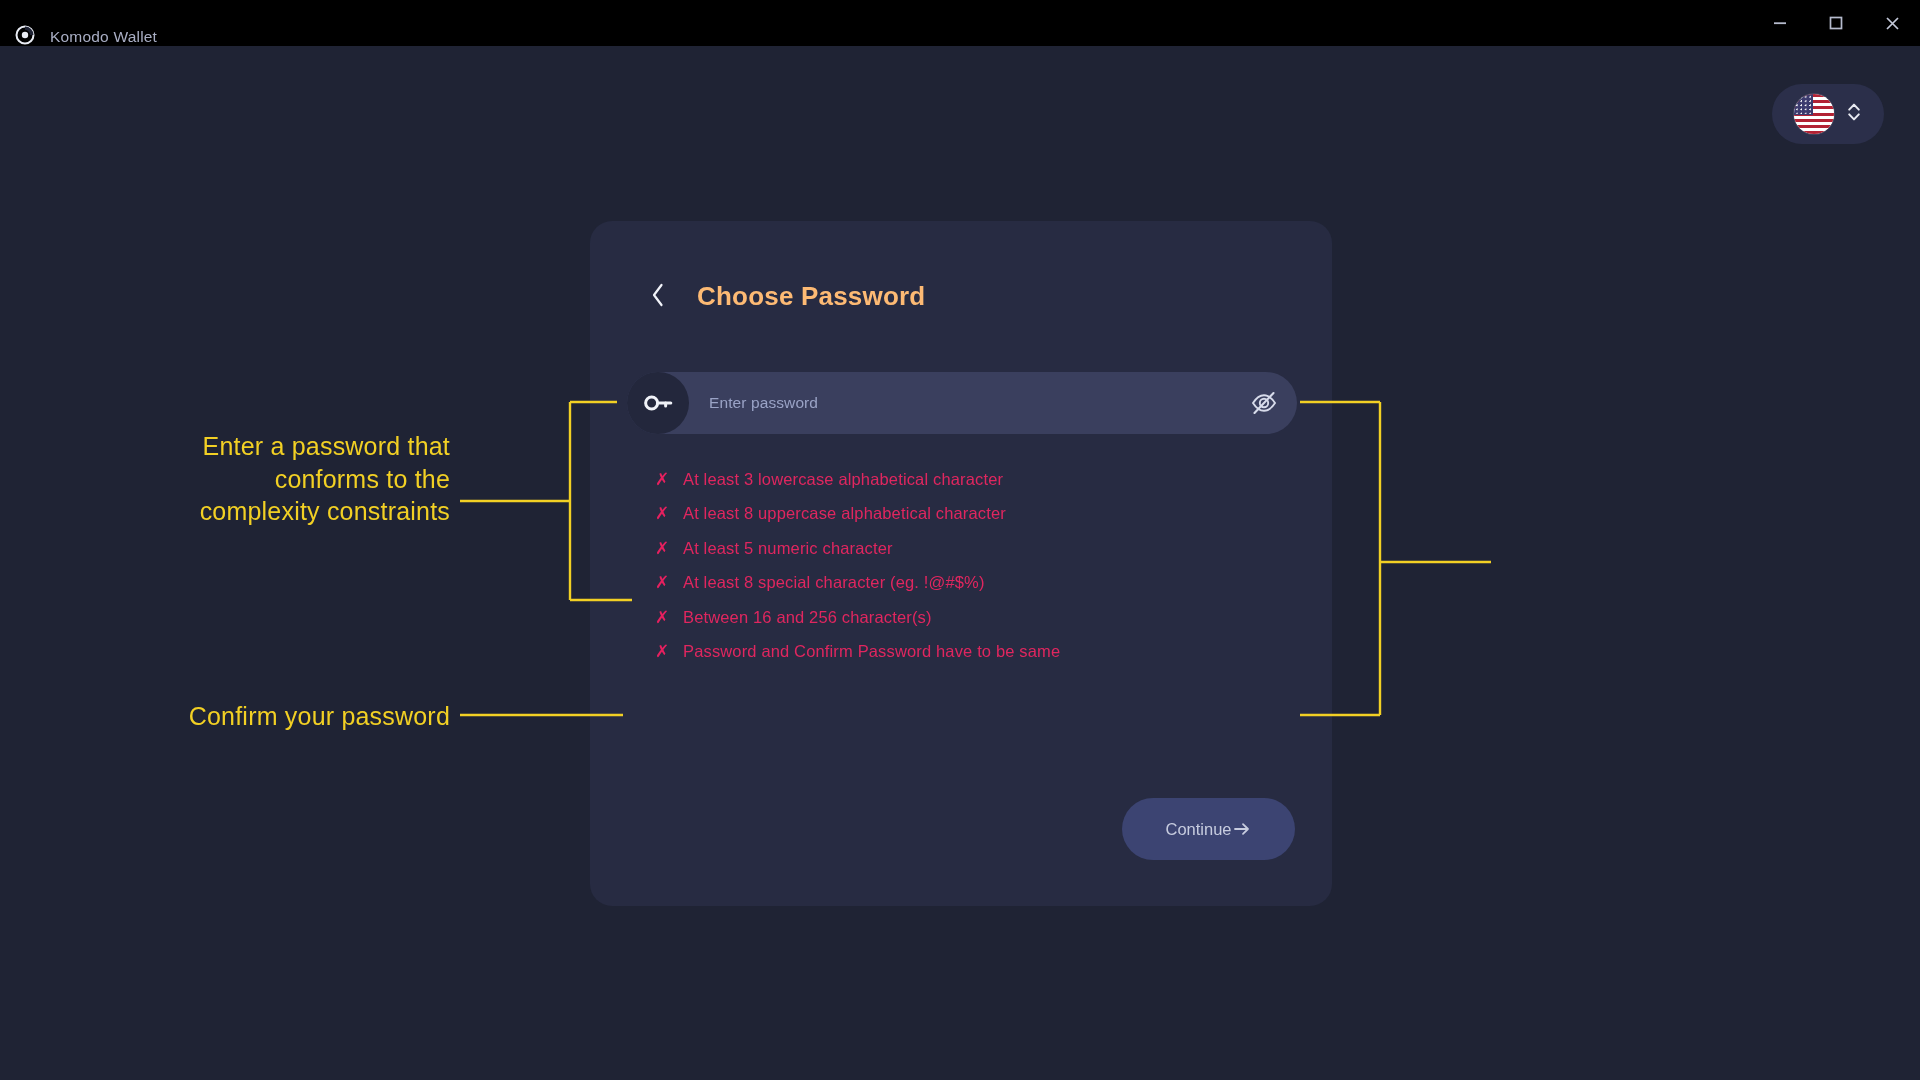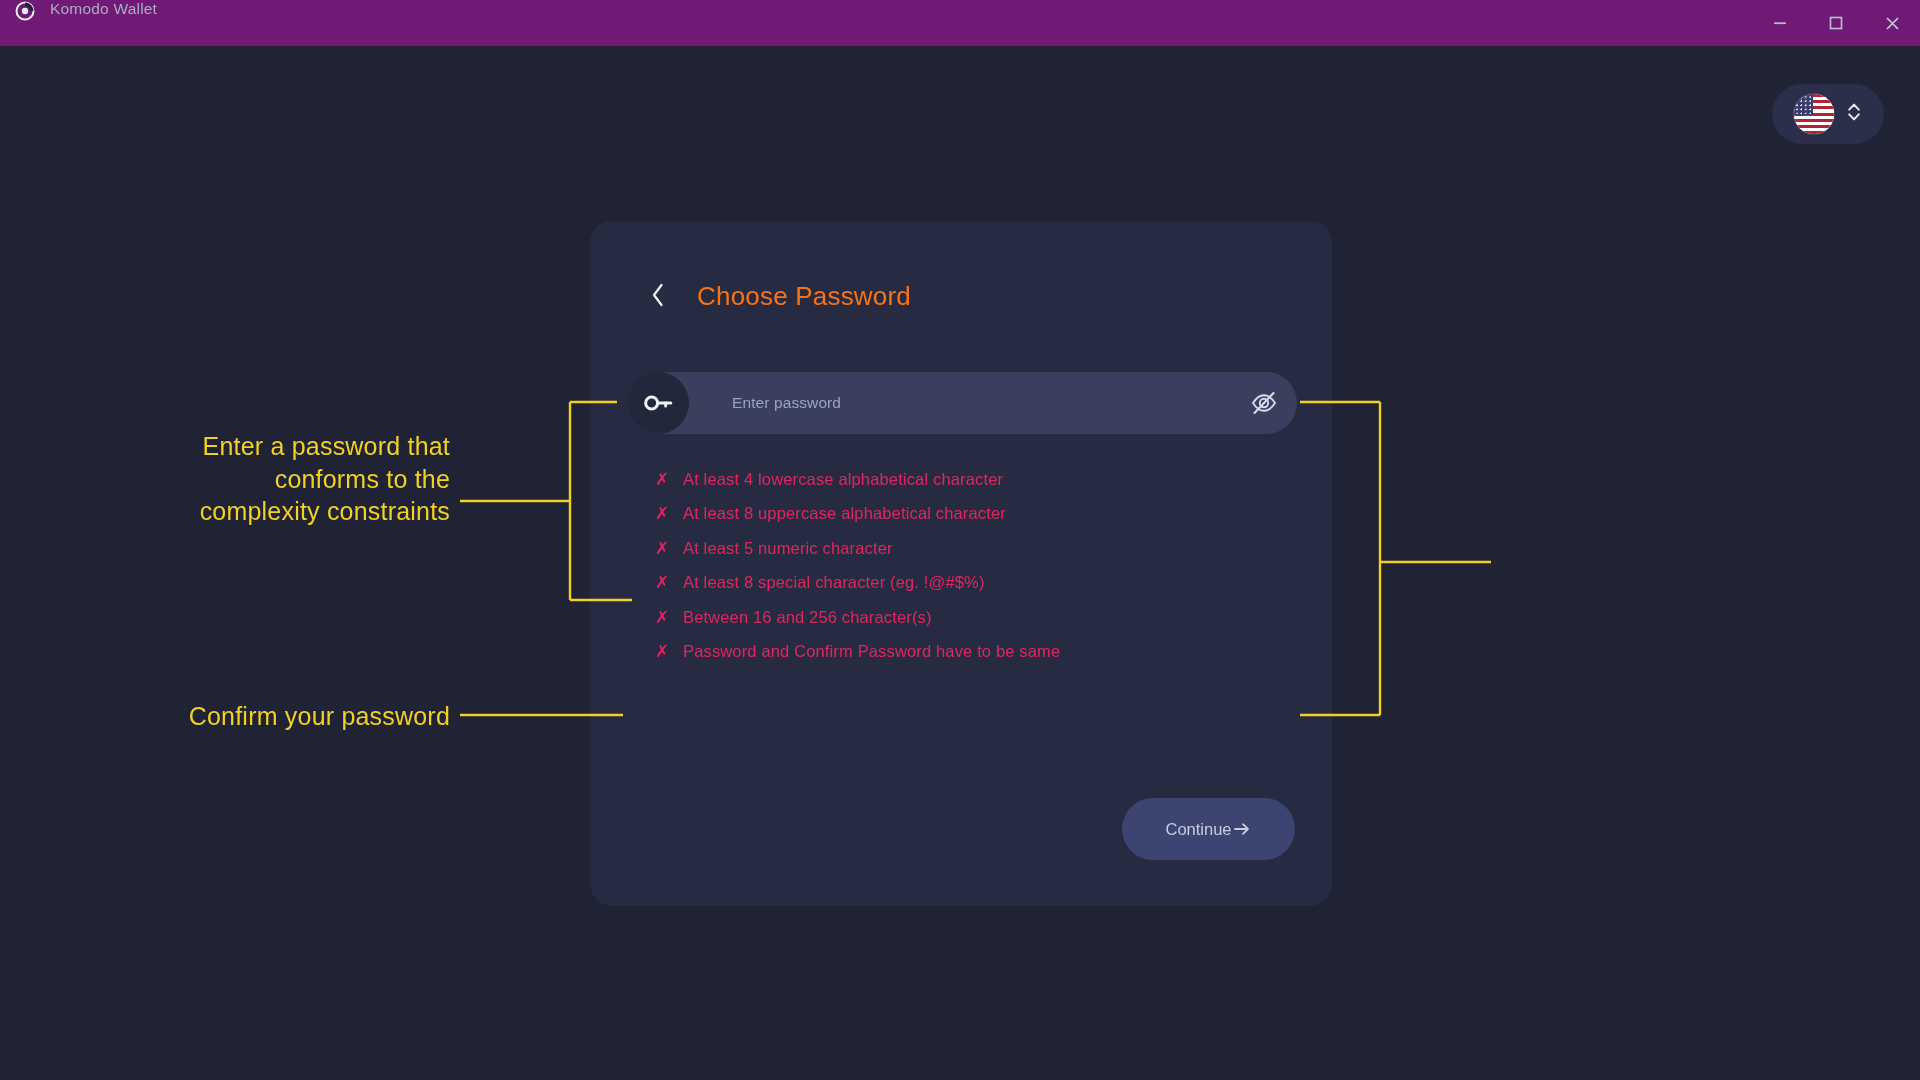--- a/index.html
+++ b/index.html
@@ -7,22 +7,22 @@
     width:1920px; height:1080px;
     background:#1f2233;
     font-family:"Liberation Sans", sans-serif;
     overflow:hidden;
   }
   #root { position:relative; width:1920px; height:1080px; background:#1f2334; }
 
   
   .titlebar {
     position:absolute; top:0; left:0; width:1920px; height:46px;
-    background:#701a75;
-    display:flex; align-items:flex-start;
+    background:#000000;
+    display:flex; align-items:flex-end;
   }
   .app-logo { margin-left:14px; width:22px; height:22px; display:block; }
   .app-title {
     margin-left:14px; font-size:15.5px; color:#a9aec4; letter-spacing:.2px;
   }
   .win-ctrls { margin-left:auto; display:flex; align-items:center; height:46px; }
   .win-btn {
     width:56px; height:46px; display:flex; align-items:center; justify-content:center;
     color:#b6bbcd;
   }
@@ -60,39 +60,39 @@
 
   
   .card {
     position:absolute; left:590px; top:221px;
     width:742px; height:685px;
     background:#272b42; border-radius:22px;
   }
   .card-head { display:flex; align-items:center; padding:60px 0 0 60px; }
   .back-chev { color:#f2f4fa; display:block; }
   .card-title {
-    margin-left:31px; font-size:26px; font-weight:normal; color:#f97316;
+    margin-left:31px; font-size:26px; font-weight:bold; color:#fdba74;
     letter-spacing:.2px;
   }
 
   
   .field {
     position:absolute; left:627px; width:670px; height:62px;
     background:#3a3f5e; border-radius:31px;
     display:flex; align-items:center;
   }
   .field.pw { top:372px; }
   .field.confirm { top:682px; }
   .key-badge {
     width:62px; height:62px; flex:none; border-radius:50%;
     background:#23273c; display:flex; align-items:center; justify-content:center;
   }
   .key-badge svg { display:block; transform:rotate(-45deg); }
   .field-ph {
-    flex:1; margin-left:43px; font-size:15.5px; color:#9aa3c6; letter-spacing:.1px;
+    flex:1; margin-left:20px; font-size:15.5px; color:#9aa3c6; letter-spacing:.1px;
   }
   .eye-btn {
     width:66px; height:62px; flex:none;
     display:flex; align-items:center; justify-content:center; color:#d7dbea;
   }
   .eye-btn svg { display:block; }
 
   
   .rules { position:absolute; left:655px; top:462px; width:620px; }
   .rule { display:flex; align-items:center; height:34.5px; }
@@ -194,21 +194,21 @@
         <path d="M4 15 C7.5 9.5 11.5 7.2 15 7.2 C18.5 7.2 22.5 9.5 26 15 C22.5 20.5 18.5 22.8 15 22.8 C11.5 22.8 7.5 20.5 4 15 Z" fill="none" stroke="#d7dbea" stroke-width="1.9"></path>
         <circle cx="15" cy="15" r="4.2" fill="none" stroke="#d7dbea" stroke-width="1.9"></circle>
         <path d="M5.5 25 L24.5 5" stroke="#d7dbea" stroke-width="2.1" stroke-linecap="round"></path>
       </svg>
     </span>
   </div>
 
   <div class="rules">
     <div class="rule">
       <span class="rule-x">✗</span>
-      <span class="rule-txt">At least 4 lowercase alphabetical character</span>
+      <span class="rule-txt">At least 3 lowercase alphabetical character</span>
     </div>
     <div class="rule">
       <span class="rule-x">✗</span>
       <span class="rule-txt">At least 8 uppercase alphabetical character</span>
     </div>
     <div class="rule">
       <span class="rule-x">✗</span>
       <span class="rule-txt">At least 5 numeric character</span>
     </div>
     <div class="rule">

